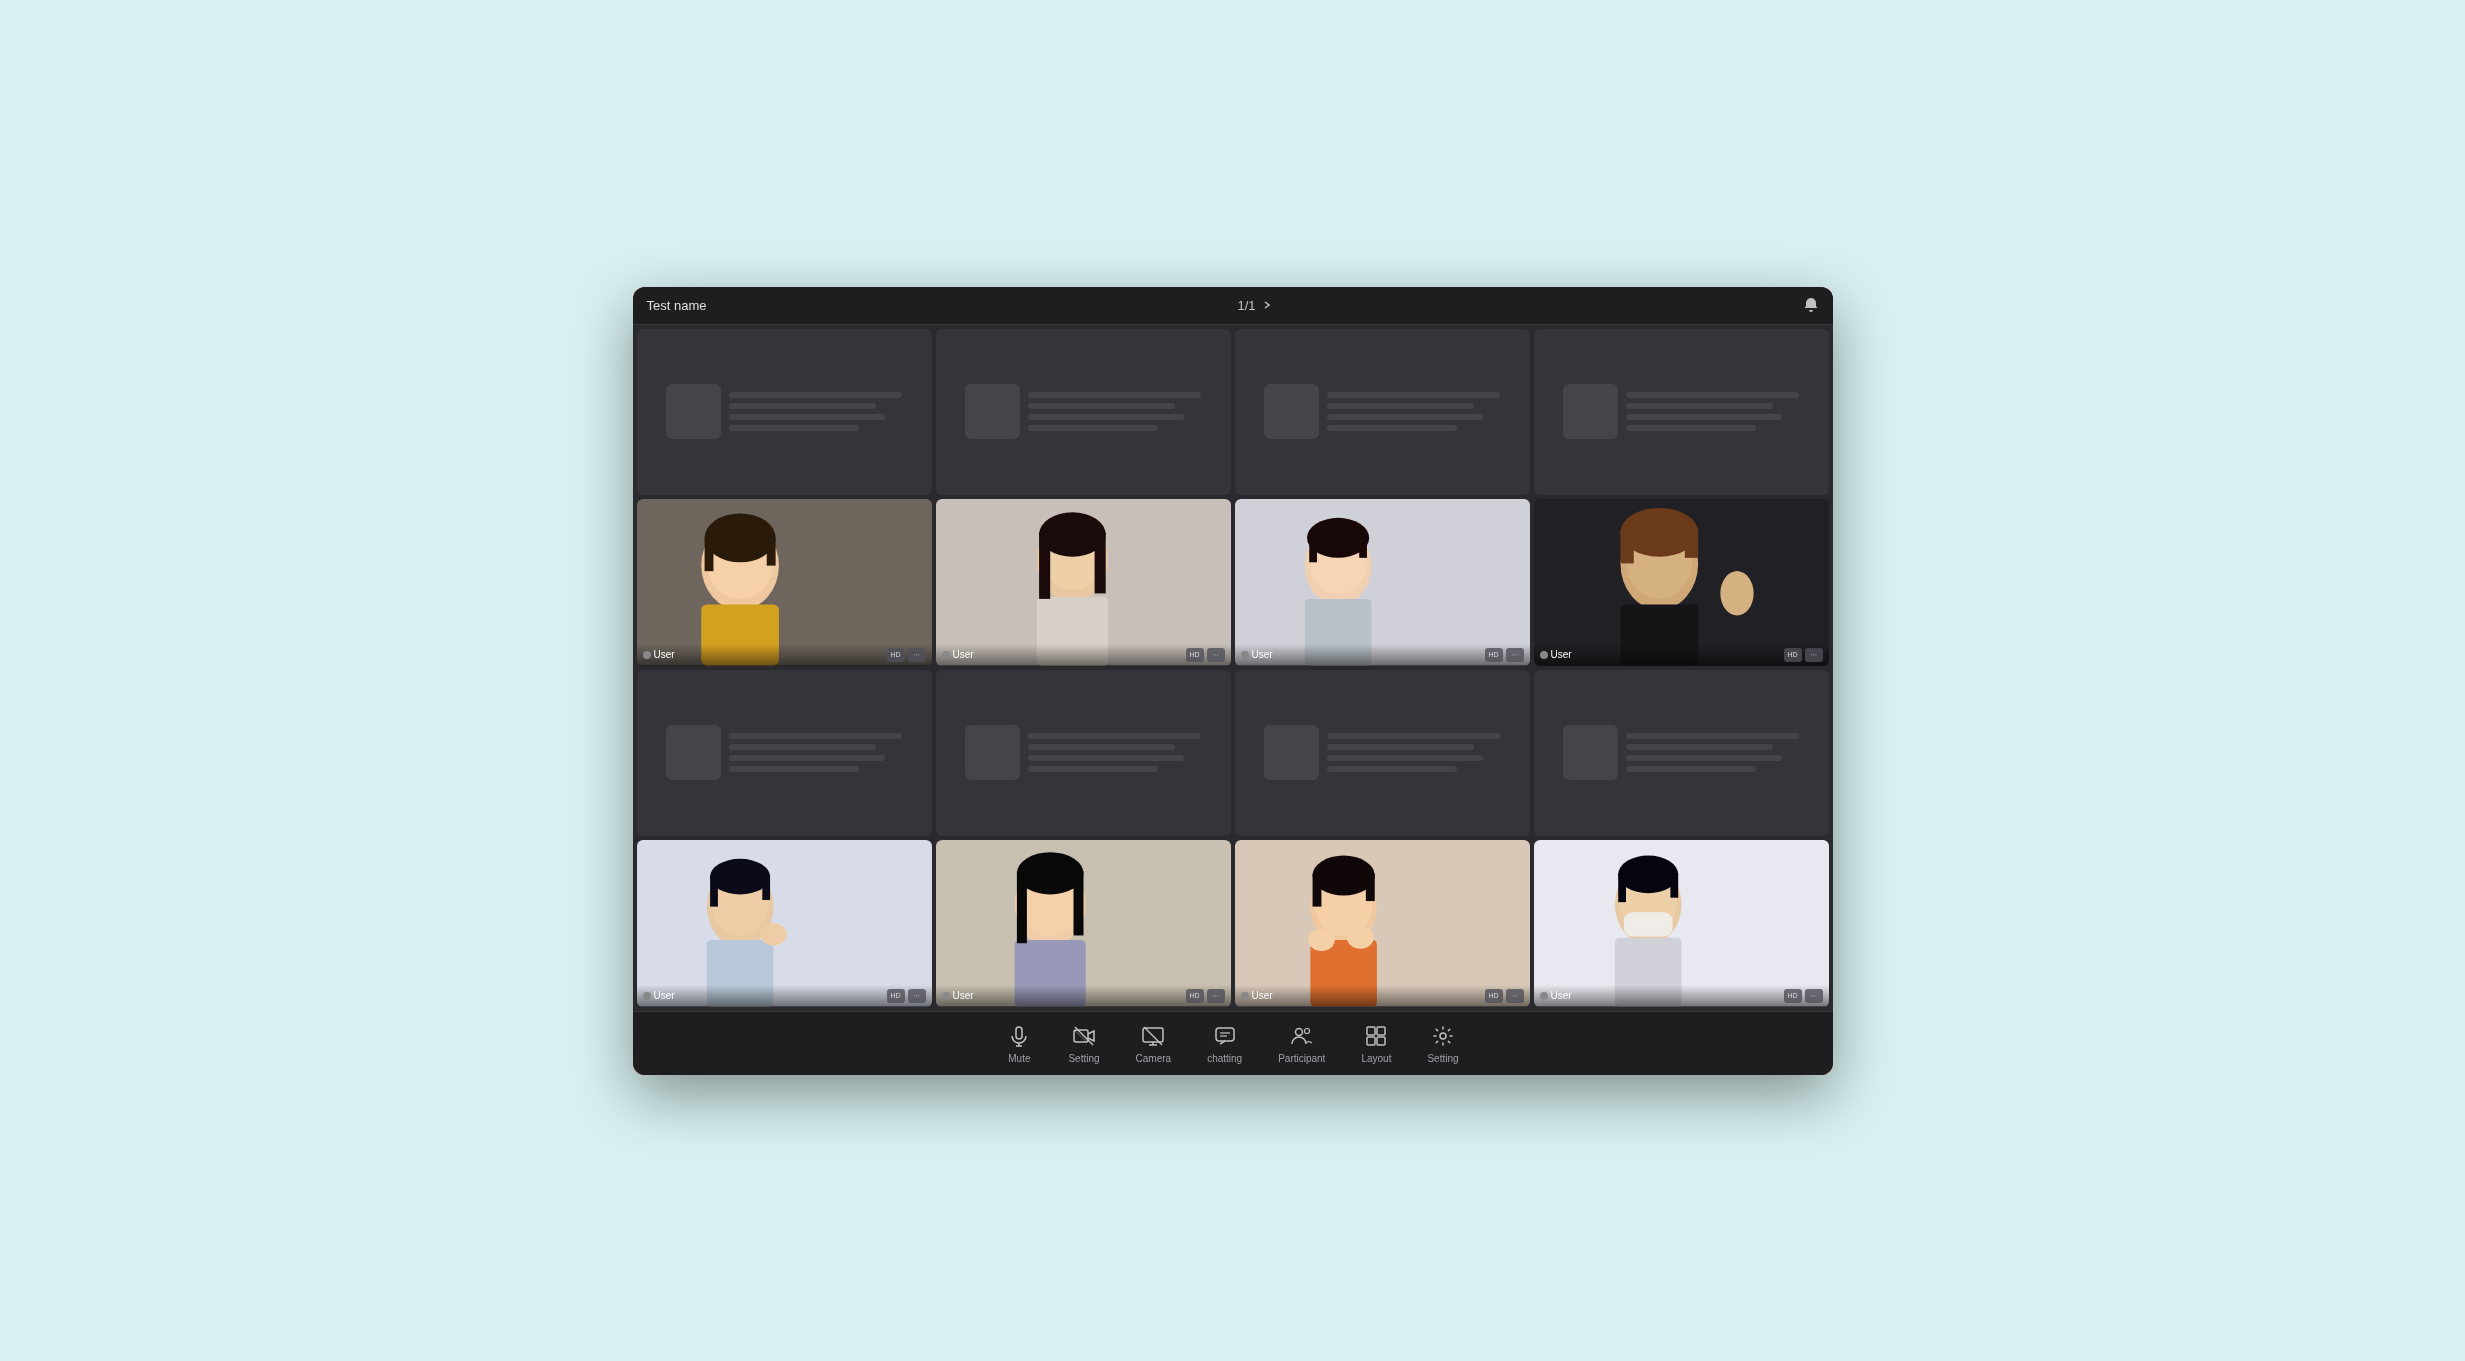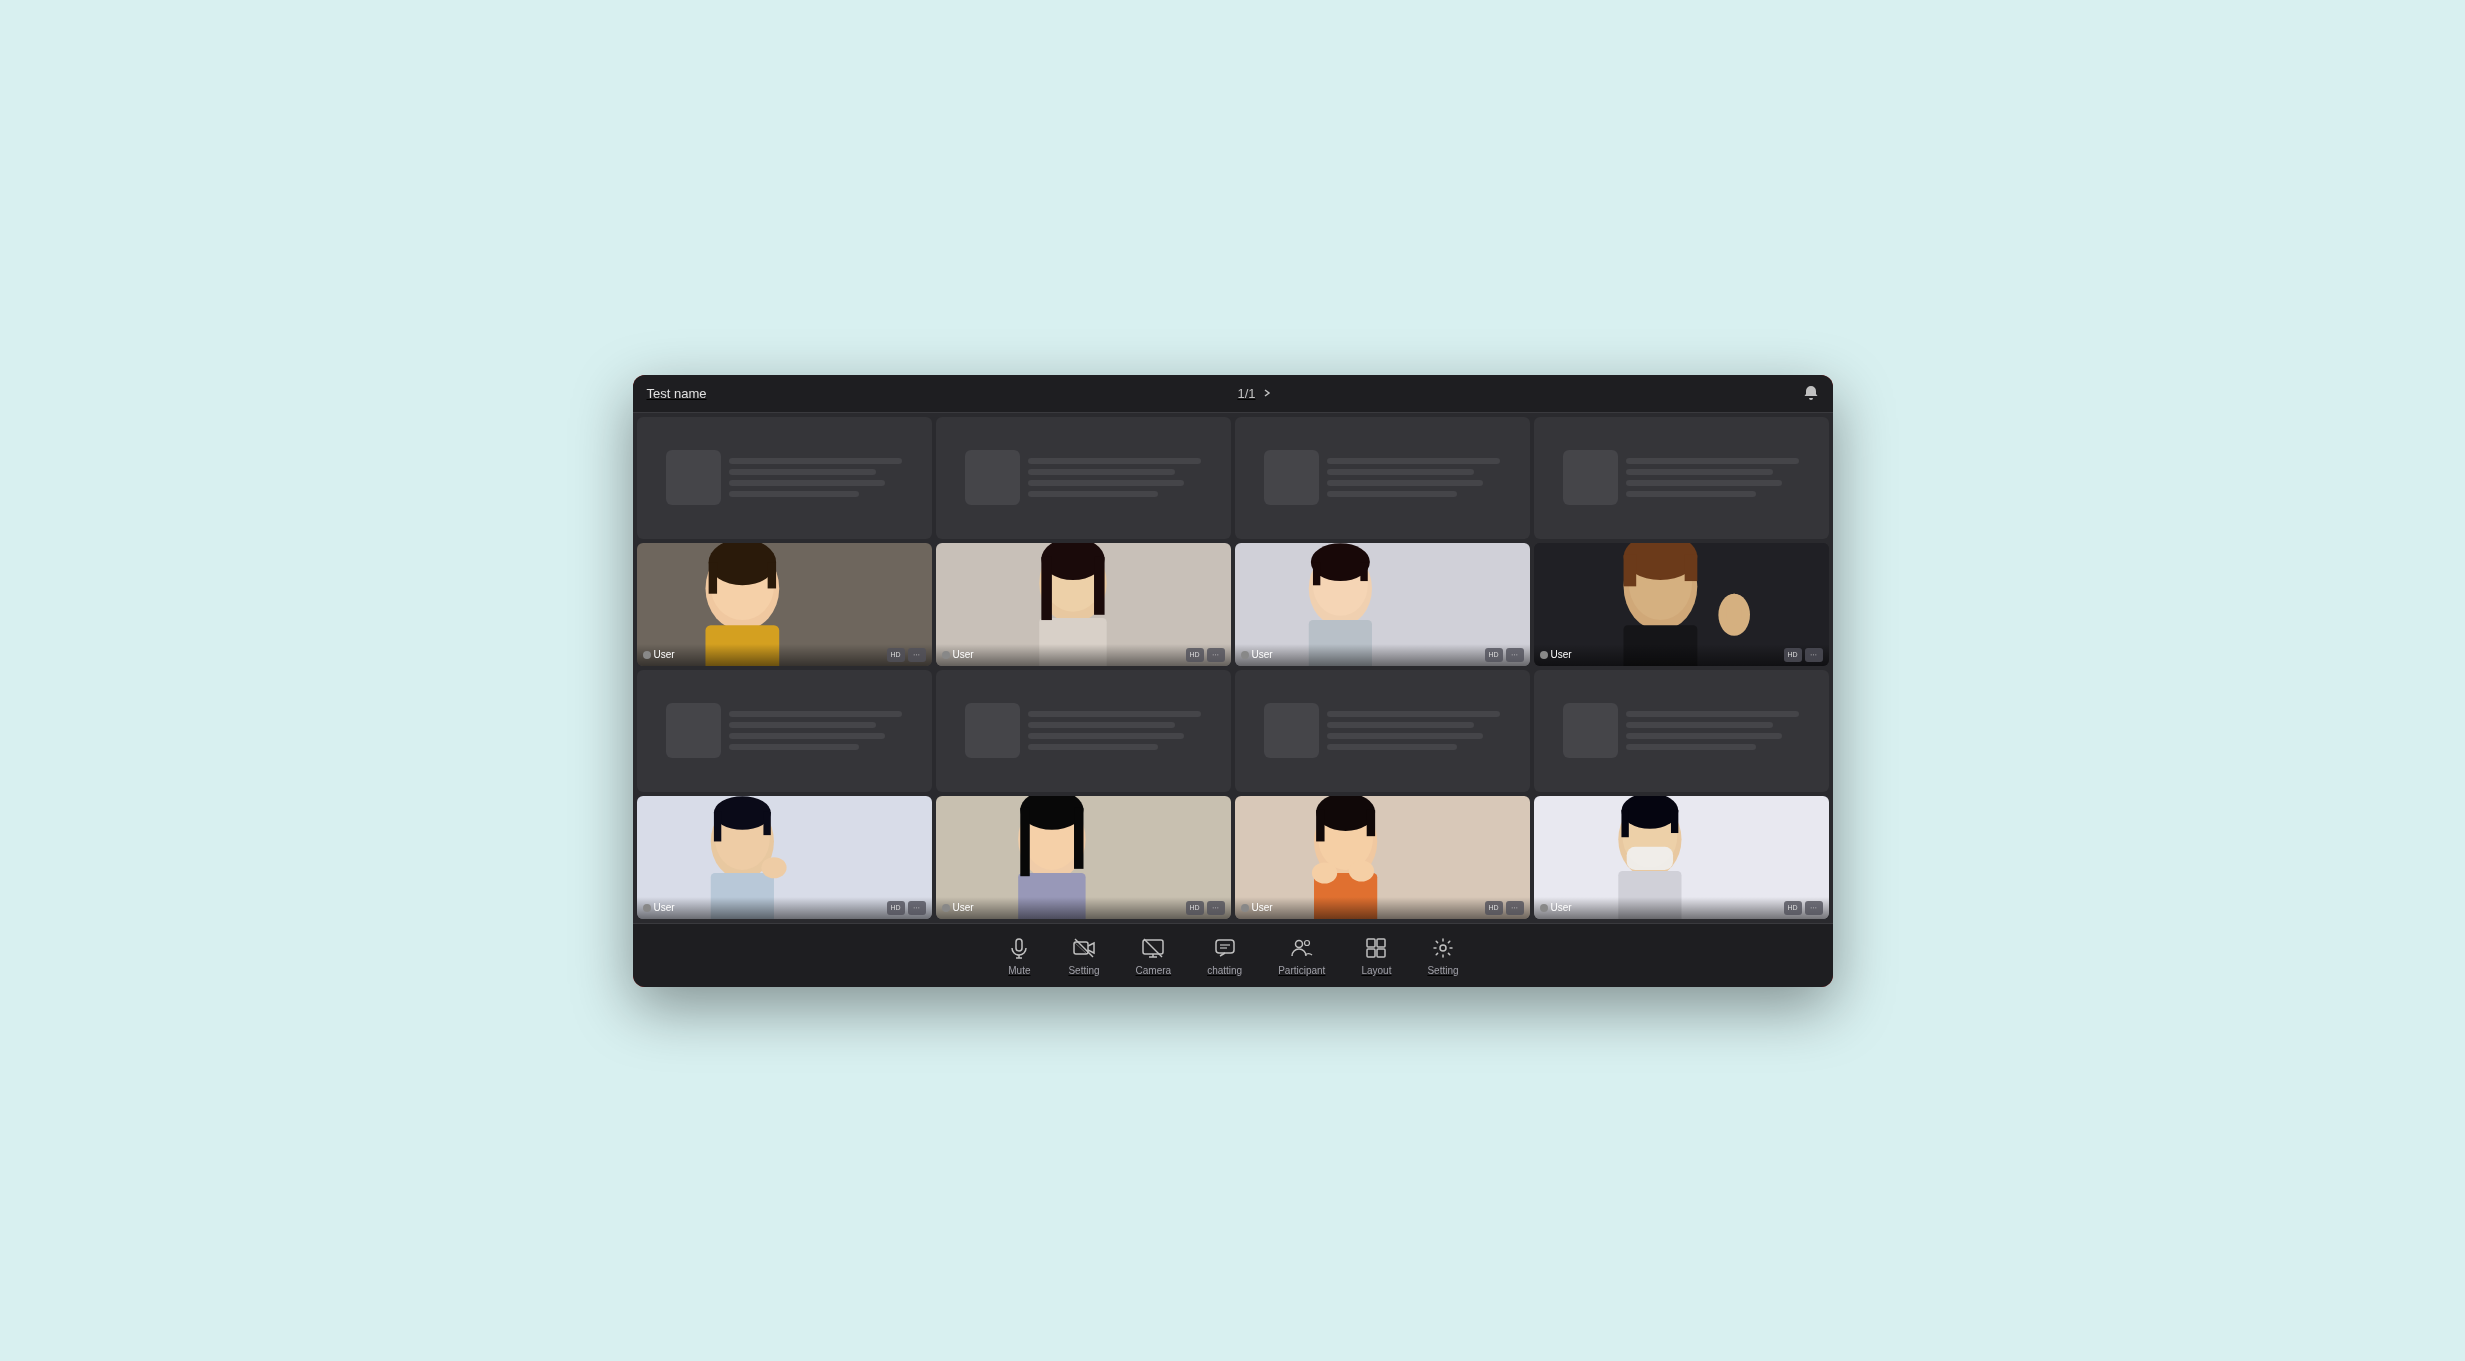--- a/index.html
+++ b/index.html
@@ -10,21 +10,20 @@
       align-items: center;
       min-height: 100vh;
       font-family: -apple-system, BlinkMacSystemFont, 'Segoe UI', sans-serif;
     }
     .app-window {
       width: 1200px;
       background: #b91c1c;
       border-radius: 12px;
       overflow: hidden;
       box-shadow: 0 20px 60px rgba(0,0,0,0.4);
-      text-decoration: underline;
     }
     .title-bar {
       background: #1e1e21;
       height: 38px;
       display: flex;
       align-items: center;
       justify-content: space-between;
       padding: 0 14px;
       border-bottom: 1px solid #3a3a3e;
     }
@@ -44,21 +43,21 @@
       color: #c0c0c0;
       font-size: 16px;
     }
     .video-grid {
       display: grid;
       grid-template-columns: repeat(4, 1fr);
       grid-template-rows: repeat(4, 1fr);
       gap: 4px;
       padding: 4px;
       background: #2a2a2e;
-      height: 510px;
+      height: 686px;
     }
     .video-cell {
       background: #353539;
       border-radius: 6px;
       position: relative;
       overflow: hidden;
       display: flex;
       align-items: center;
       justify-content: center;
     }

